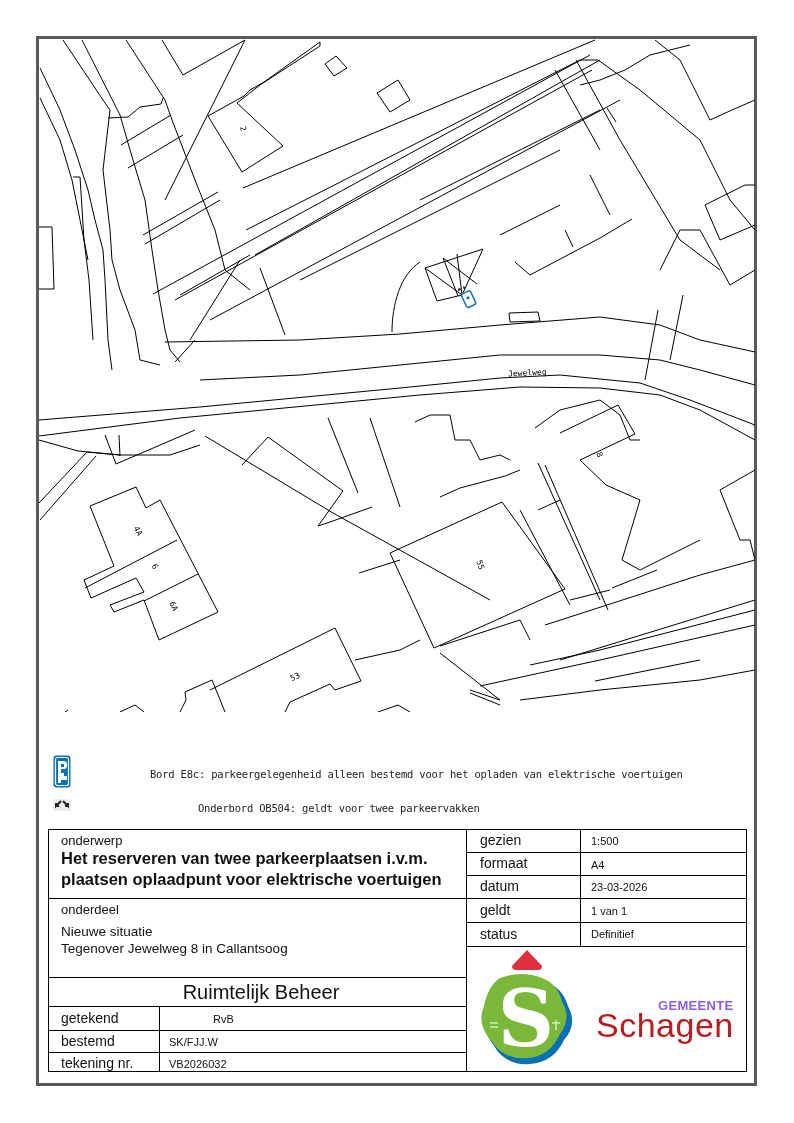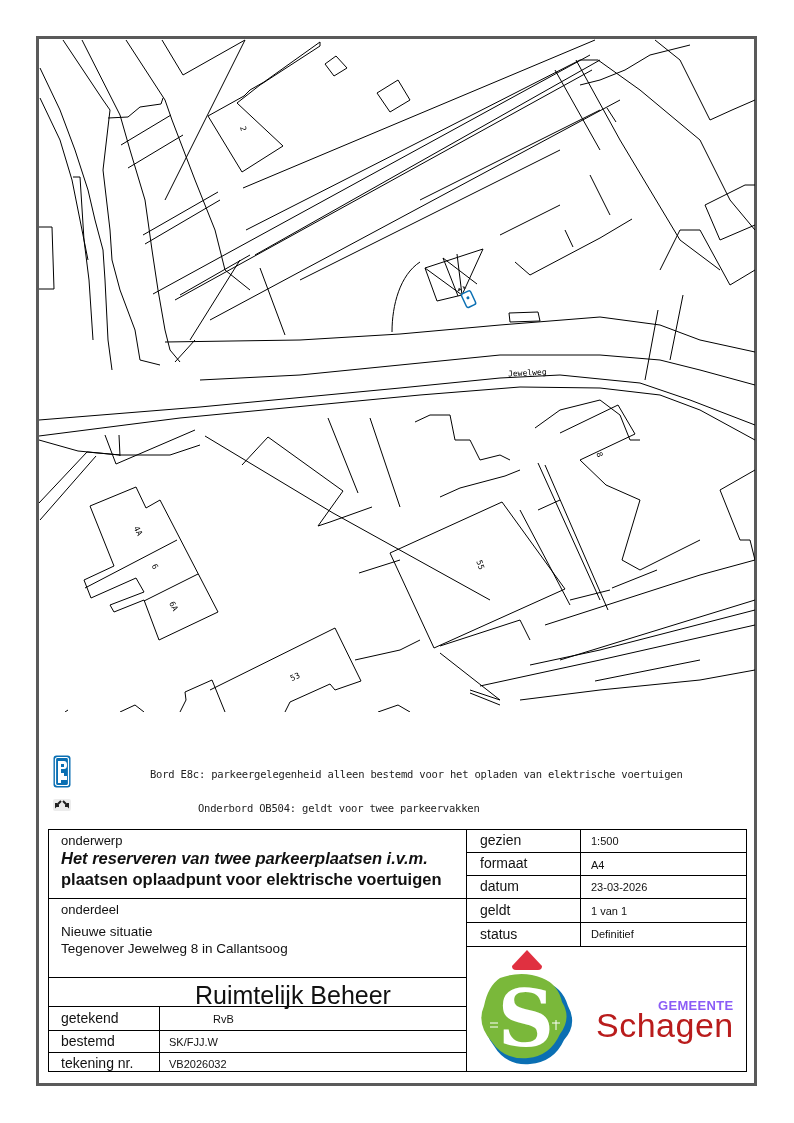--- a/index.html
+++ b/index.html
@@ -170,26 +170,26 @@
 
   <div class="tb" style="left:48px;top:829px;width:419px;height:243px;"></div>
   <div class="line" style="left:48px;top:898px;width:419px;height:1px;"></div>
   <div class="line" style="left:48px;top:977px;width:419px;height:1px;"></div>
   <div class="line" style="left:48px;top:1006px;width:419px;height:1px;"></div>
   <div class="line" style="left:48px;top:1030px;width:419px;height:1px;"></div>
   <div class="line" style="left:48px;top:1052px;width:419px;height:1px;"></div>
   <div class="line" style="left:159px;top:1006px;width:1px;height:66px;"></div>
 
   <div class="lbl" style="left:61px;top:833px;font-size:13px;">onderwerp</div>
-  <div class="lbl bold" style="left:61px;top:848px;font-style:italic;">Het reserveren van twee parkeerplaatsen i.v.m.</div>
+  <div class="lbl bold" style="left:61px;top:848px;">Het reserveren van twee parkeerplaatsen i.v.m.</div>
   <div class="lbl bold" style="left:61px;top:869px;">plaatsen oplaadpunt voor elektrische voertuigen</div>
   <div class="lbl" style="left:61px;top:902px;font-size:13px;">onderdeel</div>
   <div class="lbl" style="left:61px;top:924px;font-size:13.5px;">Nieuwe situatie</div>
   <div class="lbl" style="left:61px;top:941px;font-size:13.5px;">Tegenover Jewelweg 8 in Callantsoog</div>
-  <div class="lbl" style="left:64px;width:458px;text-align:center;top:981px;font-size:25px;">Ruimtelijk Beheer</div>
+  <div class="lbl" style="left:32px;width:458px;text-align:center;top:981px;font-size:20px;">Ruimtelijk Beheer</div>
 
   <div class="lbl" style="left:61px;top:1010px;">getekend</div>
   <div class="val" style="left:169px;top:1013px;margin-left:44px;">RvB</div>
   <div class="lbl" style="left:61px;top:1033px;">bestemd</div>
   <div class="val" style="left:169px;top:1036px;">SK/FJJ.W</div>
   <div class="lbl" style="left:61px;top:1055px;">tekening nr.</div>
   <div class="val" style="left:169px;top:1058px;">VB2026032</div>
 
   <div class="tb" style="left:466px;top:829px;width:281px;height:243px;"></div>
   <div class="line" style="left:580px;top:829px;width:1px;height:117px;"></div>

